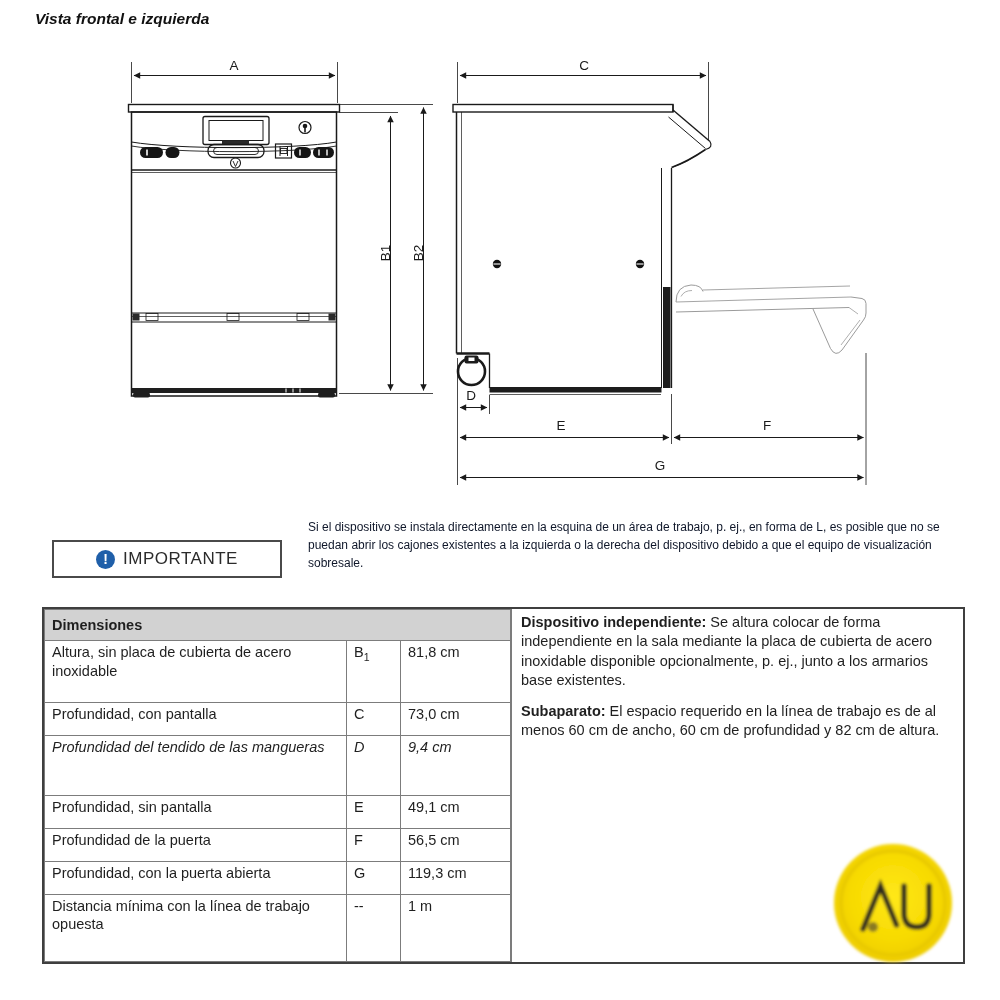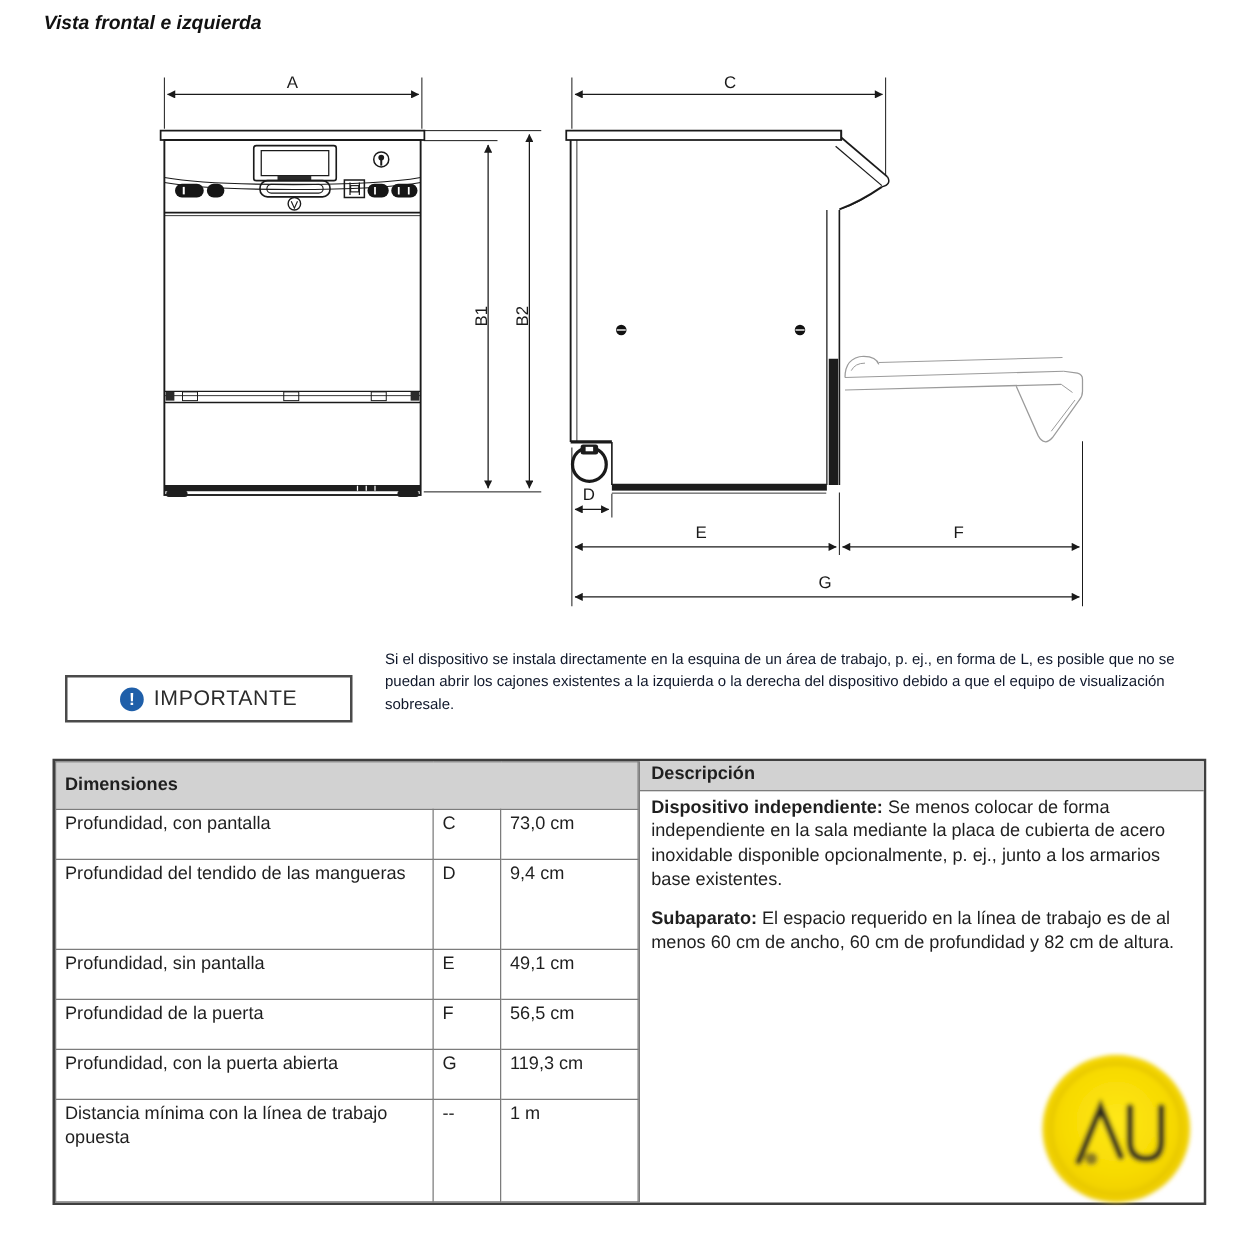--- a/index.html
+++ b/index.html
@@ -40,21 +40,21 @@
   }
   table.dims th, table.dims td{
     border:1px solid #7c7c7c;padding:2px 6px 2px 7px;vertical-align:top;
     font-size:14.5px;line-height:1.28;color:#1f1f1f;text-align:left;margin-left:32px;
   }
   table.dims th{
     background:#d2d2d2;font-weight:bold;height:20px;vertical-align:middle;
   }
   td.letter, td.value{text-align:center;padding-left:2px;padding-right:2px;}
   col.c-label{width:302px;} col.c-letter{width:54px;} col.c-value{width:110px;}
-  tr.h26{height:26px;} tr.h50{height:50px;} tr.h48{height:48px;} tr.h54{height:54px;}
+  tr.h26{height:26px;} tr.h50{height:50px;} tr.h48{height:48px;font-style:italic;} tr.h54{height:54px;}
   sub{font-size:10.5px;}
 
   .desc-panel{
     width:457px;height:100%;box-sizing:border-box;border-left:1px solid #7c7c7c;
     display:flex;flex-direction:column;
   }
   .desc-header{
     background:#d2d2d2;font-weight:bold;padding:2px 6px 2px 9px;height:24px;
     box-sizing:border-box;border-bottom:1px solid #7c7c7c;color:#1f1f1f;
   }
@@ -240,20 +240,25 @@
     <table class="dims">
       <colgroup>
           <col class="c-label">
           <col class="c-letter">
           <col class="c-value">
         </colgroup>
       <tbody>
           <tr>
             <th colspan="3">Dimensiones</th>
           </tr>
+      <tr class="h50">
+        <td>Altura, sin placa de cubierta de acero inoxidable</td>
+        <td class="letter"><span>B</span><sub>1</sub></td>
+        <td class="value">81,8 cm</td>
+      </tr>
       <tr class="h26">
         <td>Profundidad, con pantalla</td>
         <td class="letter"><span>C</span><sub></sub></td>
         <td class="value">73,0 cm</td>
       </tr>
       <tr class="h48">
         <td>Profundidad del tendido de las mangueras</td>
         <td class="letter"><span>D</span><sub></sub></td>
         <td class="value">9,4 cm</td>
       </tr>
@@ -274,23 +279,22 @@
       </tr>
       <tr class="h54">
         <td>Distancia mínima con la línea de trabajo opuesta</td>
         <td class="letter"><span>--</span><sub></sub></td>
         <td class="value">1 m</td>
       </tr>
     </tbody>
       </table>
 
     <div class="desc-panel">
-      <div class="desc-header">Descripción</div>
       <div class="desc-body">
-        <p><span class="lead">Dispositivo independiente:</span><span> Se menos colocar de forma independiente en la sala mediante la placa de cubierta de acero inoxidable disponible opcionalmente, p. ej., junto a los armarios base existentes.</span></p>
+        <p><span class="lead">Dispositivo independiente:</span><span> Se altura colocar de forma independiente en la sala mediante la placa de cubierta de acero inoxidable disponible opcionalmente, p. ej., junto a los armarios base existentes.</span></p>
         <p><span class="lead">Subaparato:</span><span> El espacio requerido en la línea de trabajo es de al menos 60 cm de ancho, 60 cm de profundidad y 82 cm de altura.</span></p>
       </div>
     </div>
   </div>
 
   <svg class="au-logo" width="134" height="128" viewBox="0 0 134 128">
     <defs>
       <radialGradient id="gold" cx="50%" cy="45%" r="60%">
         <stop offset="0%" stop-color="#ffe81a"></stop>
         <stop offset="60%" stop-color="#f7da00"></stop>

